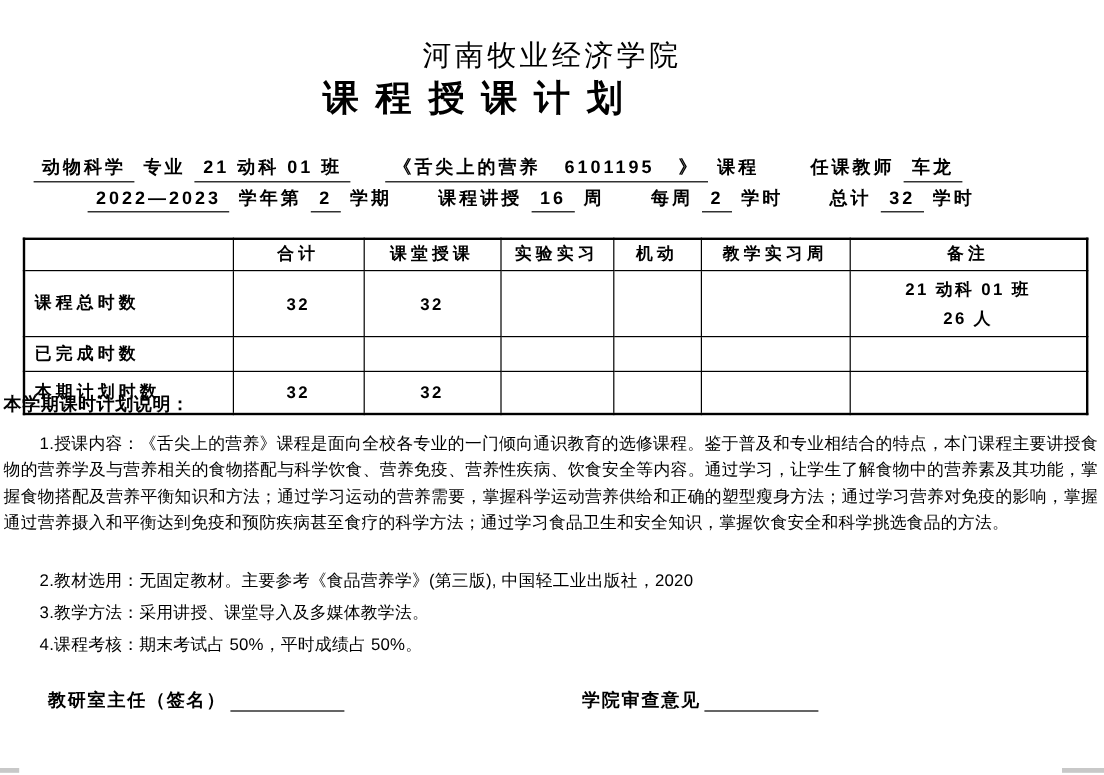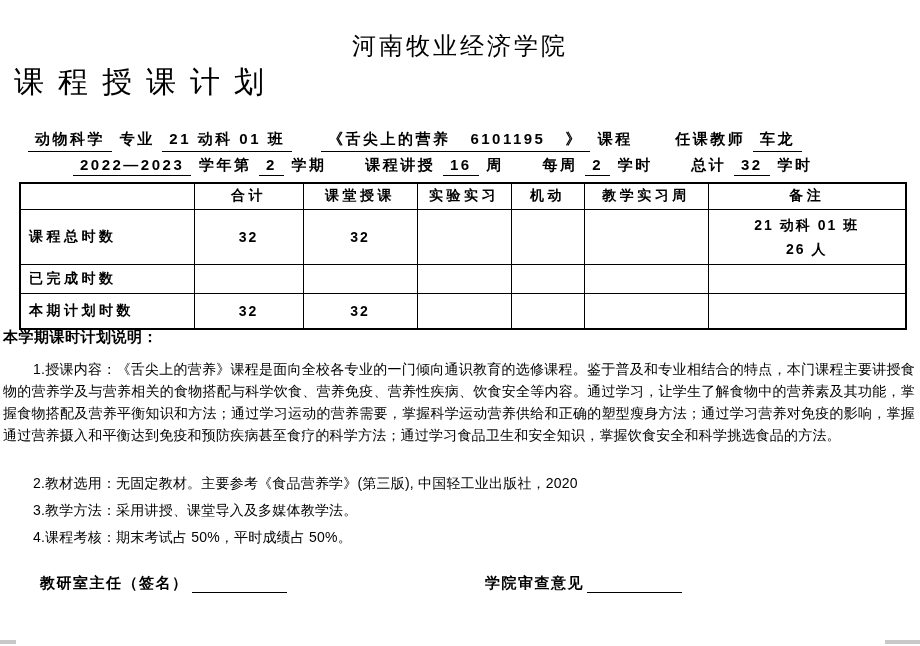--- a/index.html
+++ b/index.html
@@ -25,23 +25,23 @@
     font-family: "Liberation Serif", serif;
     font-size: 24px;
     letter-spacing: 3px;
     font-weight: normal;
   }
   .doc-title {
     position: absolute;
     top: 62px;
     left: 0;
     width: 788px;
-    text-align: left;
+    text-align: center;
     font-size: 30px;
-    font-weight: normal;
+    font-weight: bold;
     letter-spacing: 14px;
     text-indent: 14px;
   }
   .formline {
     position: absolute;
     left: 0;
     width: 920px;
     font-size: 15px;
     font-weight: bold;
     letter-spacing: 2.5px;
@@ -55,21 +55,21 @@
     padding: 0 7px 2px 7px;
     white-space: pre;
   }
   .lbl { display: inline-block; padding: 0 1px; font-family: Liberation Mono, monospace; }
   .gap-a { margin-left: 22px; }
   .gap-b { margin-left: 34px; }
   .gap-c { margin-left: 30px; }
 
   .plan-table {
     position: absolute;
-    top: 182px;
+    top: 198px;
     left: 19px;
     border-collapse: collapse;
     table-layout: fixed;
     width: 886px;
     font-weight: bold;
   }
   .plan-table td {
     border: 1.5px solid #000;
     text-align: center;
     vertical-align: middle;

